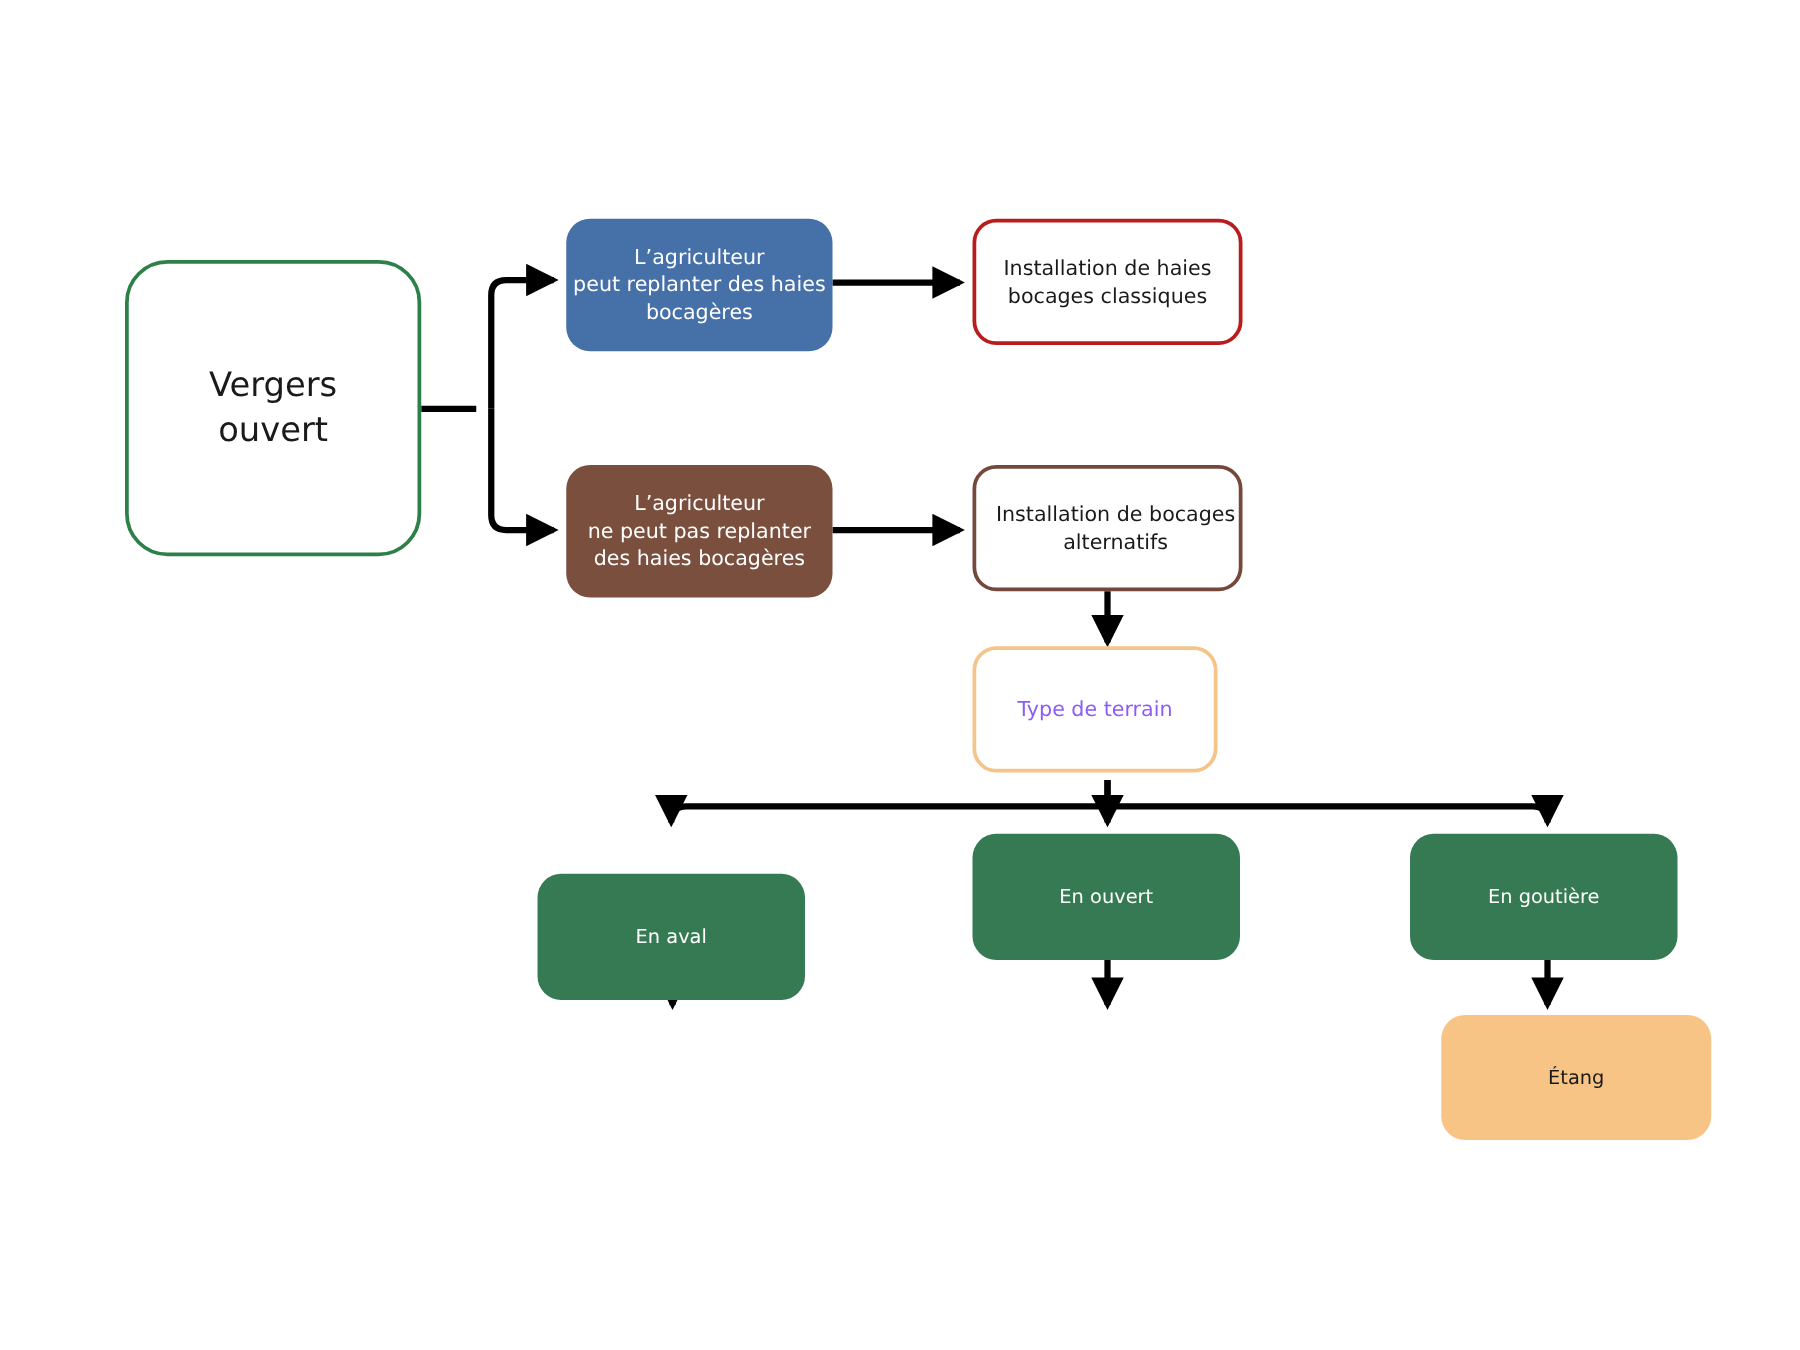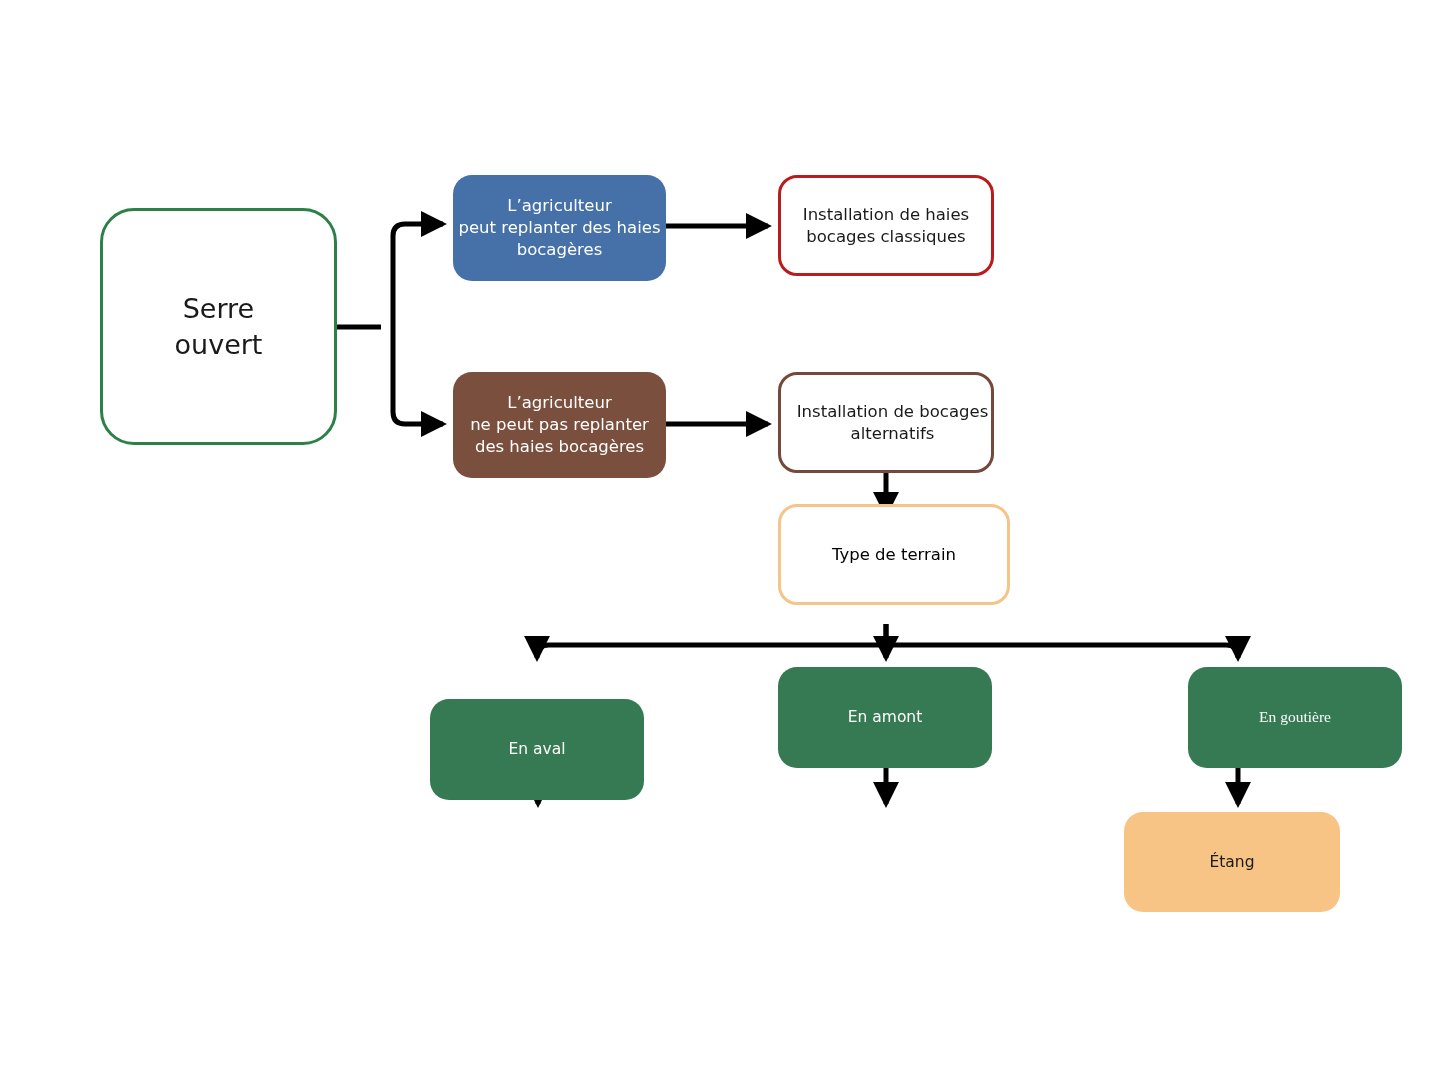--- a/index.html
+++ b/index.html
@@ -82,53 +82,53 @@
     background: #ffffff;
     border: 3px solid #74483A;
     border-radius: 19px;
     color: #1a1a1a;
     font-size: 16.5px;
     padding-left: 13px;
   }
 
   
   .n-orange-outline {
-    left: 778px; top: 504px; width: 232px; height: 101px;
+    left: 778px; top: 517px; width: 196px; height: 101px;
     background: #ffffff;
     border: 3px solid #F5C488;
     border-radius: 19px;
-    color: #000000;
+    color: #8b5cf6;
     font-size: 16.5px;
   }
 
   
   .n-green {
     top: 667px; width: 214px; height: 101px;
     background: #357A52;
     border: none;
     border-radius: 19px;
     color: #ffffff;
     font-size: 15.5px;
   }
   .n-green.c1 { left: 430px; margin-top: 32px; }
   .n-green.c2 { left: 778px; }
-  .n-green.c3 { left: 1188px; font-family: Liberation Serif, serif; }
+  .n-green.c3 { left: 1128px; }
 
   
   .n-orange {
     top: 812px; width: 216px; height: 100px;
     background: #F8C485;
     border: none;
     border-radius: 19px;
     color: #1a1a1a;
     font-size: 15.5px;
   }
   .n-orange.c1 { left: 432px; }
   .n-orange.c2 { left: 778px; }
-  .n-orange.c3 { left: 1124px; }
+  .n-orange.c3 { left: 1153px; }
 </style>
 </head>
 <body>
 
 <div id="canvas">
 
   <svg id="edges" viewBox="0 0 1440 1080" width="1440" height="1080">
     <defs>
       <marker id="arrow" viewBox="0 0 10 10" refX="8.5" refY="5" markerWidth="5.2" markerHeight="5.2" orient="auto-start-reverse">
         <path d="M 0 0 L 10 5 L 0 10 z" fill="#000000"></path>
@@ -151,38 +151,38 @@
 
     <path d="M 886 624 L 886 658" fill="none" stroke="#000000" stroke-width="5" marker-end="url(#arrow)"></path>
 
     <path d="M 886 645 L 1226 645 Q 1238 645 1238 657 L 1238 658" fill="none" stroke="#000000" stroke-width="5" marker-end="url(#arrow)"></path>
 
     <path d="M 538 768 L 538 804" fill="none" stroke="#000000" stroke-width="5" marker-end="url(#arrow)"></path>
     <path d="M 886 768 L 886 804" fill="none" stroke="#000000" stroke-width="5" marker-end="url(#arrow)"></path>
     <path d="M 1238 768 L 1238 804" fill="none" stroke="#000000" stroke-width="5" marker-end="url(#arrow)"></path>
   </svg>
 
-  <div class="node n-root">Serre
+  <div class="node n-root">Vergers
 ouvert</div>
 
   <div class="node n-blue">L’agriculteur
 peut replanter des haies
 bocagères</div>
 
   <div class="node n-blue-outline">Installation de haies
 bocages classiques</div>
 
   <div class="node n-brown">L’agriculteur
 ne peut pas replanter
 des haies bocagères</div>
 
   <div class="node n-brown-outline">Installation de bocages
 alternatifs</div>
 
   <div class="node n-orange-outline">Type de terrain</div>
 
   <div class="node n-green c1">En aval</div>
-  <div class="node n-green c2">En amont</div>
+  <div class="node n-green c2">En ouvert</div>
   <div class="node n-green c3">En goutière</div>
 
   <div class="node n-orange c3">Étang</div>
 
 </div>
 
 </body></html>

